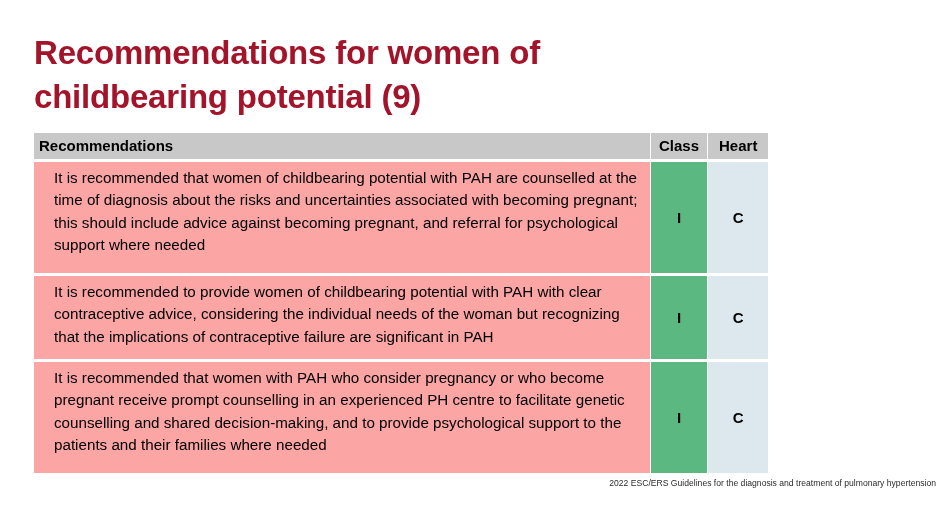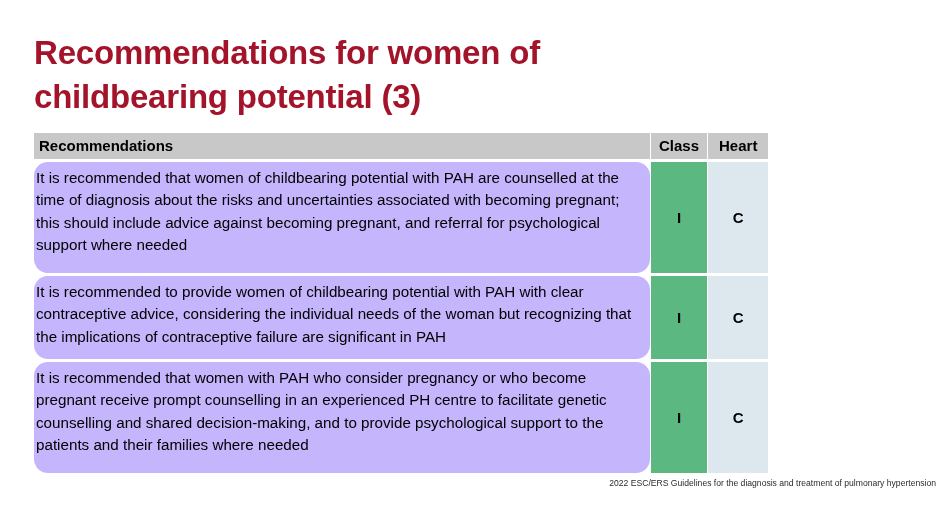--- a/index.html
+++ b/index.html
@@ -71,28 +71,27 @@
   .row-gap td {
     height: 3px;
     padding: 0;
     background: #ffffff;
     font-size: 0;
     line-height: 0;
   }
 
   
   .rec-cell {
-    background: #c4b5fd;
+    background: #fca5a5;
     font-size: 15.2px;
     line-height: 1.47;
     color: #000000;
-    padding: 5px 8px 6px 2px;
+    padding: 5px 8px 6px 20px;
     vertical-align: top;
     text-align: left;
-    border-radius: 14px;
   }
   .class-cell {
     background: #5cb881;
     font-weight: bold;
     font-size: 15px;
     color: #000000;
     text-align: center;
     vertical-align: middle;
   }
   .level-cell {
@@ -120,21 +119,21 @@
     font-size: 8.6px;
     line-height: 1.55;
     color: #2b2b2b;
   }
   #footer .fline { display: block; white-space: nowrap; }
   #footer .jrnl { font-style: italic; }
 </style>
 </head>
 <body>
 
-<div id="slide-title">Recommendations for women of childbearing potential (3)</div>
+<div id="slide-title">Recommendations for women of childbearing potential (9)</div>
 
 <table id="rec-table">
   <colgroup>
     <col class="col-rec">
     <col style="width:2px">
     <col class="col-class">
     <col style="width:2px">
     <col class="col-level">
   </colgroup>
   <thead>

